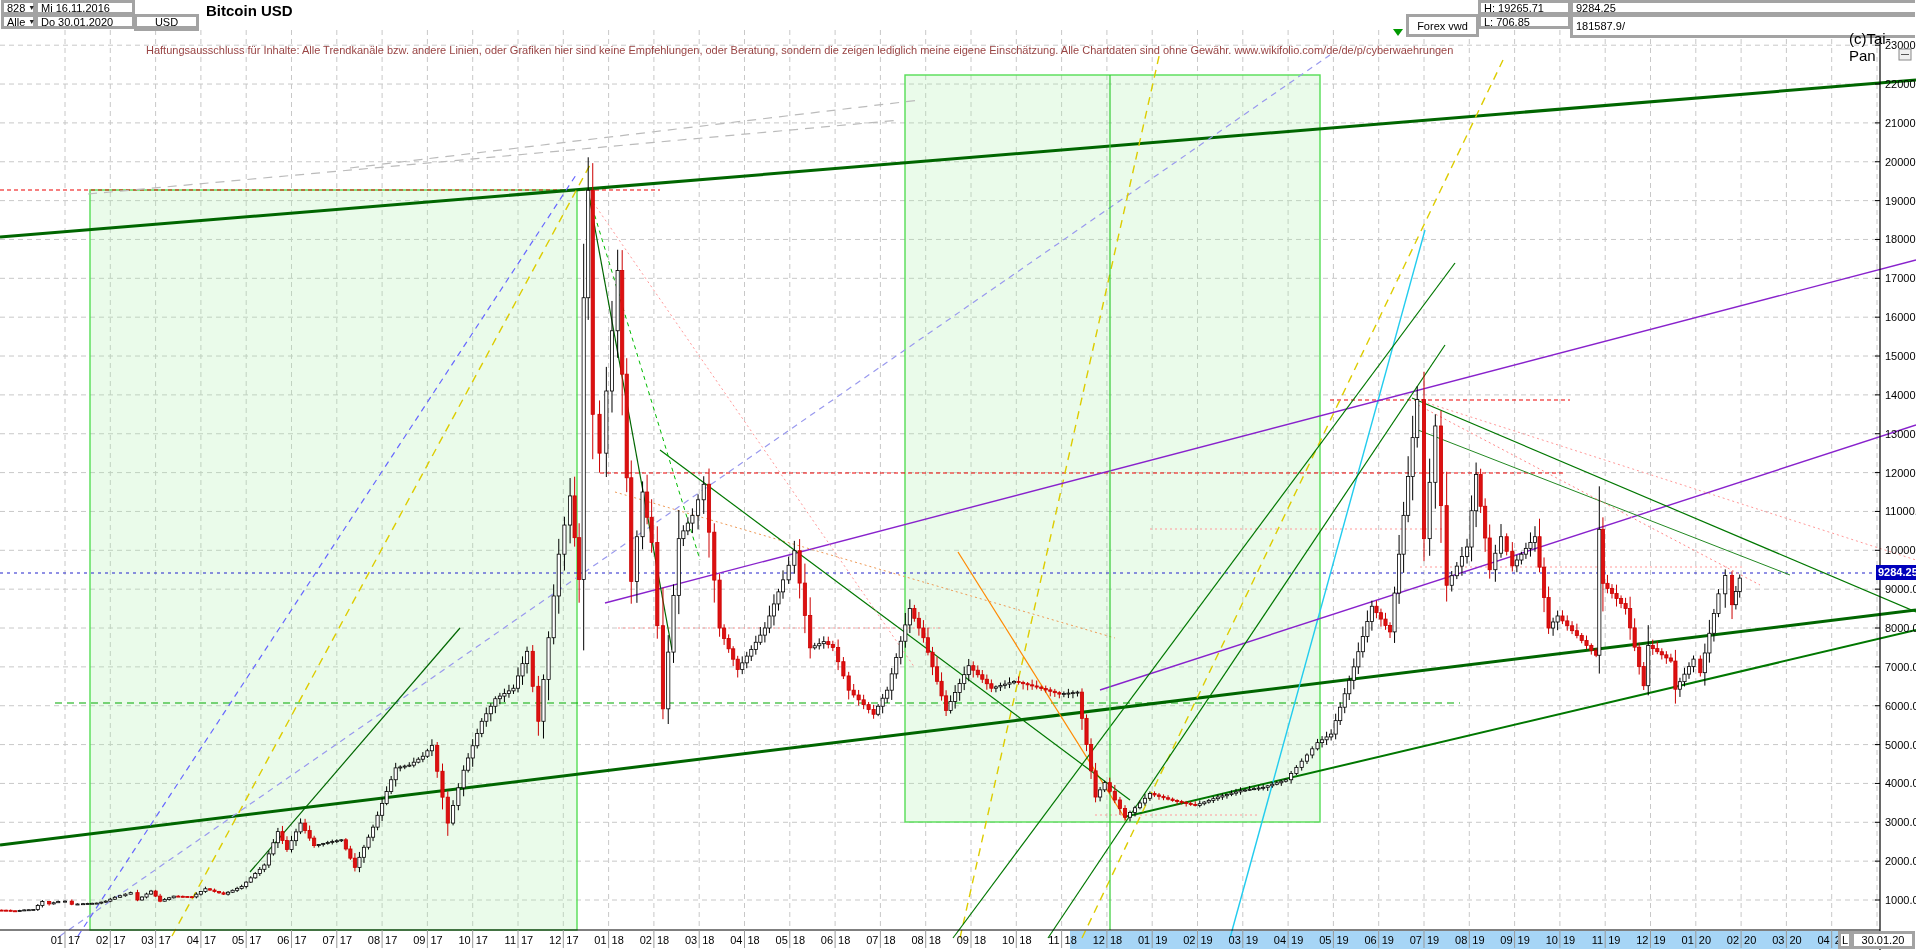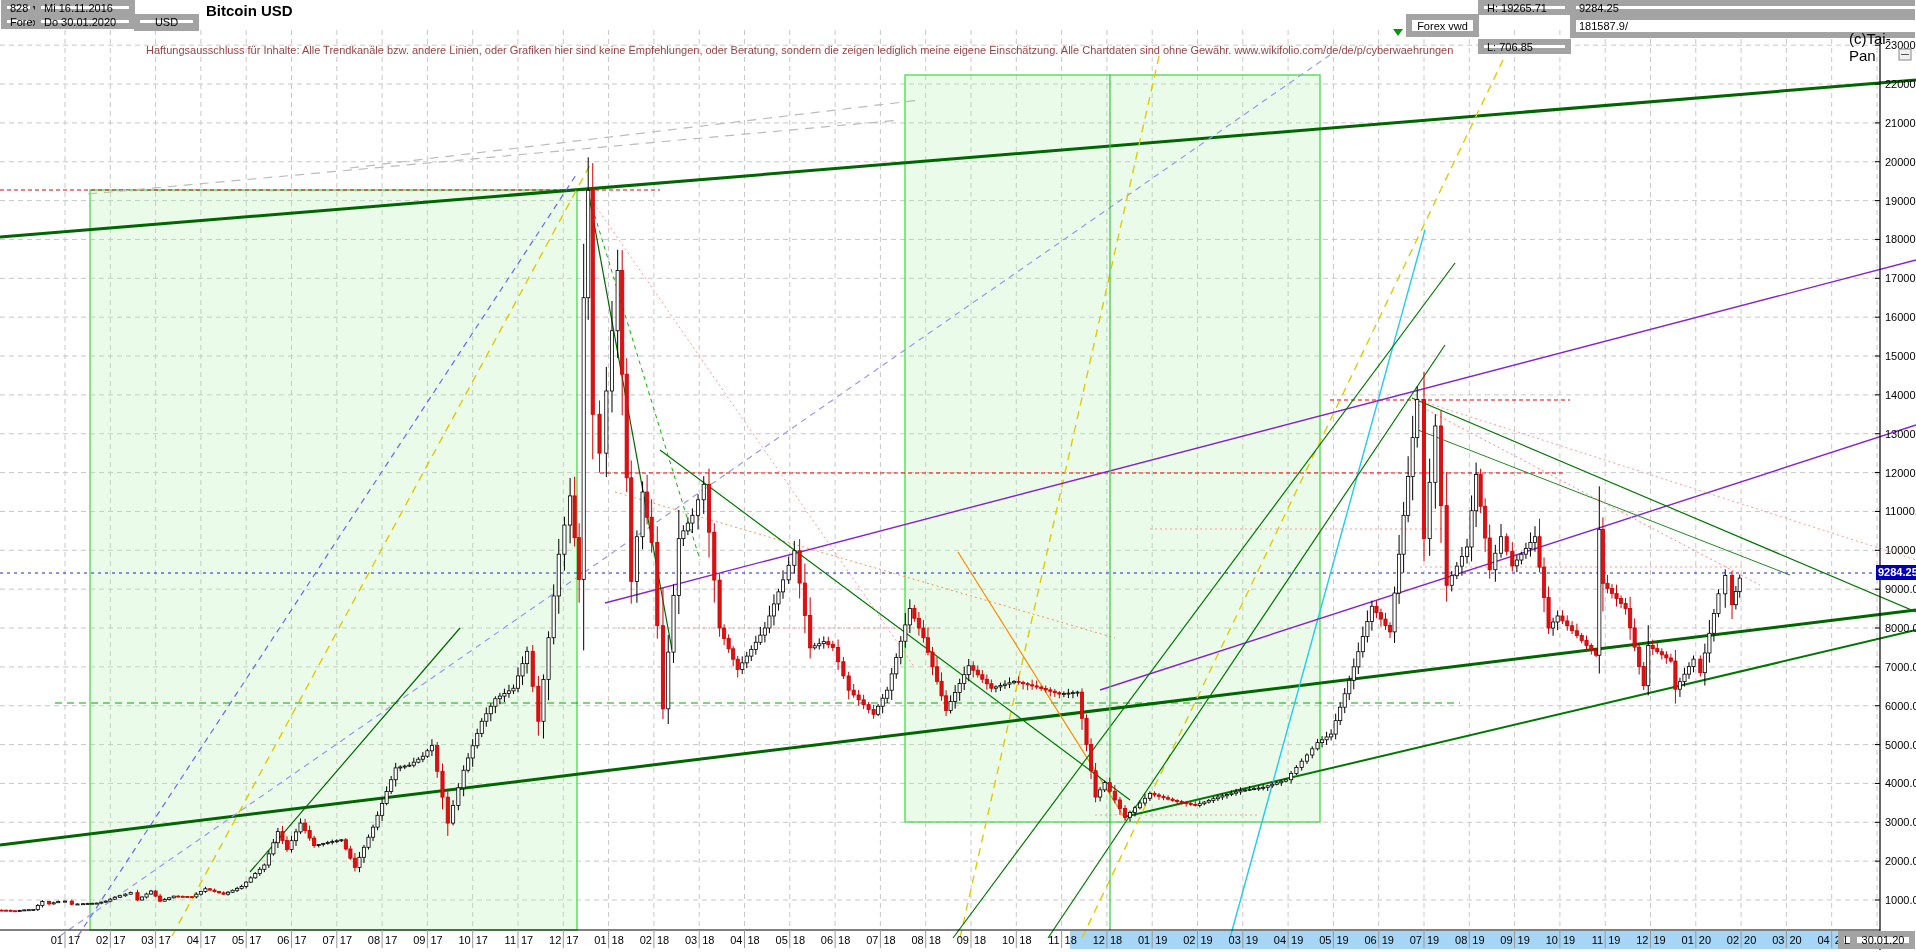--- a/index.html
+++ b/index.html
@@ -1,33 +1,33 @@
 <!DOCTYPE html>
 <html><head>
 <meta charset="utf-8">
 <style>
   html,body{margin:0;padding:0;background:#fff;}
   #app{position:relative;width:1916px;height:952px;background:#fff;overflow:hidden;
        font-family:"Liberation Sans",sans-serif;}
   #chart-svg{position:absolute;left:0;top:0;}
-  .cell{position:absolute;box-sizing:border-box;background:#fff;border:6px solid #a3a3a3;
+  .cell{position:absolute;box-sizing:border-box;background:#fff;border:3px solid #a3a3a3;
         font-size:11px;line-height:12px;color:#000;padding:0 3px;display:flex;align-items:center;}
   .cell.center{justify-content:center;}
   .arrow{font-size:7px;margin-left:3px;color:#222;}
   #h-a1{left:1px;top:0;width:35px;height:15px;}
   #h-a2{left:1px;top:14px;width:35px;height:15px;}
   #h-b1{left:35px;top:0;width:100px;height:15px;}
   #h-b2{left:35px;top:14px;width:100px;height:15px;}
   #h-c1{left:134px;top:16px;width:65px;height:15px;}
   #h-c2{left:134px;top:14px;width:65px;height:15px;}
   #h-title{position:absolute;left:206px;top:2px;font-size:15px;font-weight:bold;color:#000;text-align:center;}
   #r-a1{left:1406px;top:0;width:73px;height:15px;justify-content:center;margin-top:16px;}
   #r-a2{left:1406px;top:14px;width:73px;height:23px;justify-content:center;}
   #r-b1{left:1478px;top:0;width:93px;height:15px;}
-  #r-b2{left:1478px;top:14px;width:93px;height:15px;margin-top:25px;}
+  #r-b2{left:1478px;top:14px;width:93px;height:15px;}
   #r-c1{left:1570px;top:0;width:345px;height:15px;border-right:none;}
   #r-c2{left:1570px;top:14px;width:345px;height:24px;border-right:none;}
   #copyright{position:absolute;left:1849px;top:30px;font-size:15px;color:#000;background:transparent;}
   #disclaimer{position:absolute;left:146px;top:44px;font-size:11px;color:#994444;white-space:nowrap;}
   #price-box{position:absolute;left:1876px;top:565px;width:40px;height:15px;background:#0000BB;
              color:#fff;font-size:11px;font-weight:bold;line-height:15px;padding-left:2px;}
   #corner-l{left:1838px;top:931px;width:14px;height:18px;}
   #corner-date{left:1851px;top:931px;width:64px;height:18px;}
 </style>
 </head>
@@ -1789,21 +1789,21 @@
         <rect x="1899" y="49" width="12" height="11" fill="#EFEFEF" stroke="#888" stroke-width="1"></rect>
         <line x1="1901" y1="54.5" x2="1909" y2="54.5" stroke="#555" stroke-width="1"></line>
       </g>
     </svg>
 
   <div class="cell" id="h-a1">
     <span>828</span>
     <span class="arrow">▼</span>
   </div>
   <div class="cell" id="h-a2">
-    <span>Forex</span>
+    <span>Alle</span>
     <span class="arrow">▼</span>
   </div>
   <div class="cell" id="h-b1">Mi 16.11.2016</div>
   <div class="cell" id="h-b2">Do 30.01.2020</div>
   <div class="cell center" id="h-c1">BTCUSD</div>
   <div class="cell center" id="h-c2">USD</div>
   <div id="h-title">Bitcoin USD</div>
 
   <div class="cell" id="r-a1">Devisen</div>
   <div class="cell" id="r-a2">Forex vwd</div>

